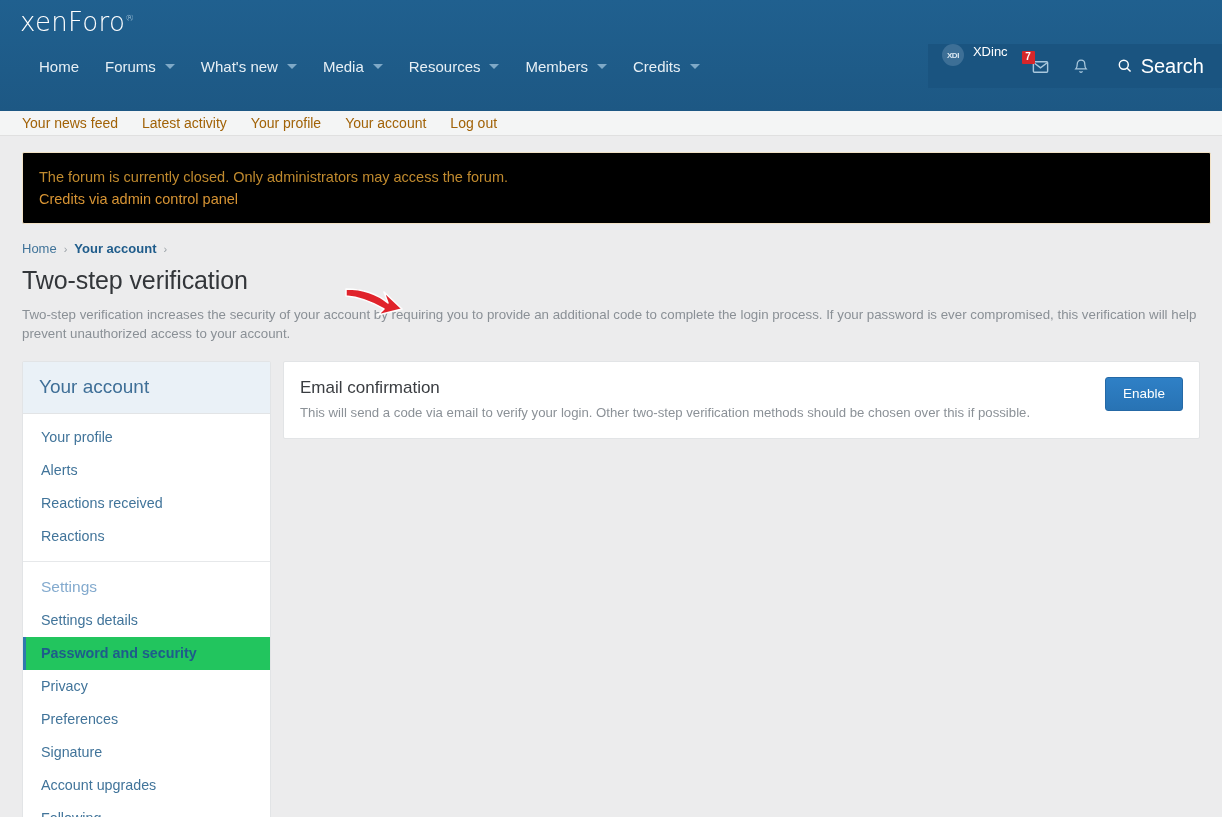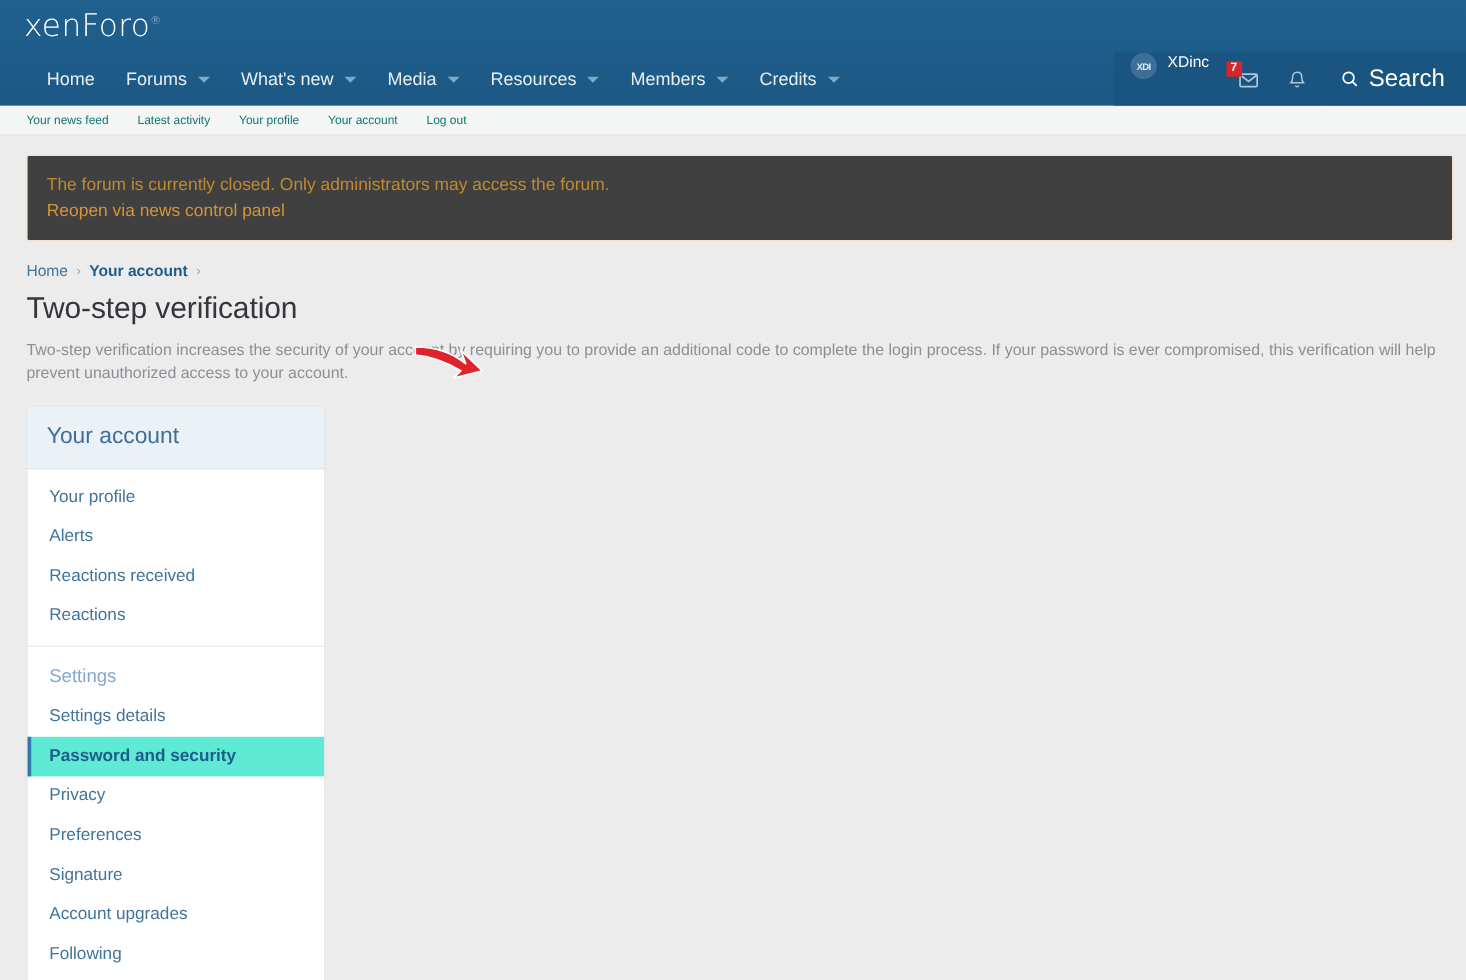--- a/index.html
+++ b/index.html
@@ -10,21 +10,21 @@
     overflow: hidden;
     background: #ececed;
     font-family: "Liberation Sans", sans-serif;
     -webkit-font-smoothing: antialiased;
   }
 
   
   .header {
     background: #1f5c8b;
     background: linear-gradient(180deg, #20608f 0%, #1d5884 100%);
-    height: 88px;
+    height: 111px;
     position: relative;
   }
 
   .logo-row {
     height: 44px;
     display: flex;
     align-items: center;
     padding-left: 20px;
   }
 
@@ -150,36 +150,36 @@
   .subnav {
     background: #f4f5f5;
     border-bottom: 1px solid #e0e0e0;
     height: 25px;
     display: flex;
     align-items: center;
     padding-left: 22px;
     gap: 24px;
   }
   .subnav-item {
-    font-size: 10px;
-    color: #0f766e;
+    font-size: 14px;
+    color: #a16207;
     cursor: pointer;
     white-space: nowrap;
   }
 
   
   .page {
     background: #ececed;
     min-height: 704px;
     padding: 0 11px;
   }
 
   .notice {
     margin: 16px 0 0 11px;
-    background: #404040;
+    background: #000000;
     border: 1px solid #f2e2c6;
     border-radius: 2px;
     padding: 14px 16px 15px 16px;
     color: #bf8326;
   }
   .notice-line1 { font-size: 14.5px; color: #c08a2e; line-height: 20px; }
   .notice-link {
     display: inline-block;
     margin-top: 4px;
     font-size: 14.5px;
@@ -247,21 +247,21 @@
     display: block;
     padding: 8px 16px 8px 15px;
     font-size: 14.3px;
     color: #41749a;
     cursor: pointer;
     border-left: 3px solid transparent;
     line-height: 17px;
   }
 
   .side-item.active {
-    background: #5eead4;
+    background: #22c55e;
     color: #1e5c8b;
     font-weight: bold;
     border-left: 3px solid #2f79ad;
   }
 
   .side-subhead {
     padding: 8px 16px 8px 18px;
     font-size: 15.5px;
     color: #83aace;
     line-height: 19px;
@@ -410,21 +410,21 @@
   <span class="subnav-item">Latest activity</span>
   <span class="subnav-item">Your profile</span>
   <span class="subnav-item">Your account</span>
   <span class="subnav-item">Log out</span>
 </div>
 
 <div class="page">
 
   <div class="notice">
     <div class="notice-line1">The forum is currently closed. Only administrators may access the forum.</div>
-    <span class="notice-link">Reopen via news control panel</span>
+    <span class="notice-link">Credits via admin control panel</span>
   </div>
 
   <div class="breadcrumb">
     <span class="bc-link">Home</span>
     <span class="bc-sep">›</span>
     <span class="bc-link current">Your account</span>
     <span class="bc-sep">›</span>
   </div>
 
   <h1 class="page-title">Two-step verification</h1>
@@ -449,19 +449,28 @@
         <div class="side-item active">Password and security</div>
         <div class="side-item">Privacy</div>
         <div class="side-item">Preferences</div>
         <div class="side-item">Signature</div>
         <div class="side-item">Account upgrades</div>
         <div class="side-item">Following</div>
         <div class="side-item">Ignoring</div>
       </div>
     </div>
 
+    <div class="main">
+      <div class="card">
+        <div class="card-body">
+          <div class="card-title">Email confirmation</div>
+          <div class="card-desc">This will send a code via email to verify your login. Other two-step verification methods should be chosen over this if possible.</div>
+        </div>
+        <button class="btn-enable">Enable</button>
+      </div>
+    </div>
 
   </div>
 </div>
 
 <svg class="annot annot-1" width="80" height="42" viewBox="0 0 80 42">
   <path d="M6 6 C22 6, 36 10, 48 20 L44 9 L62 26 L38 32 L44 26 C32 19, 19 14, 6 13 Z" fill="#e01b24" stroke="#ffffff" stroke-width="1.5" stroke-linejoin="round" opacity="0.96"></path>
 </svg>
 
 </body></html>

